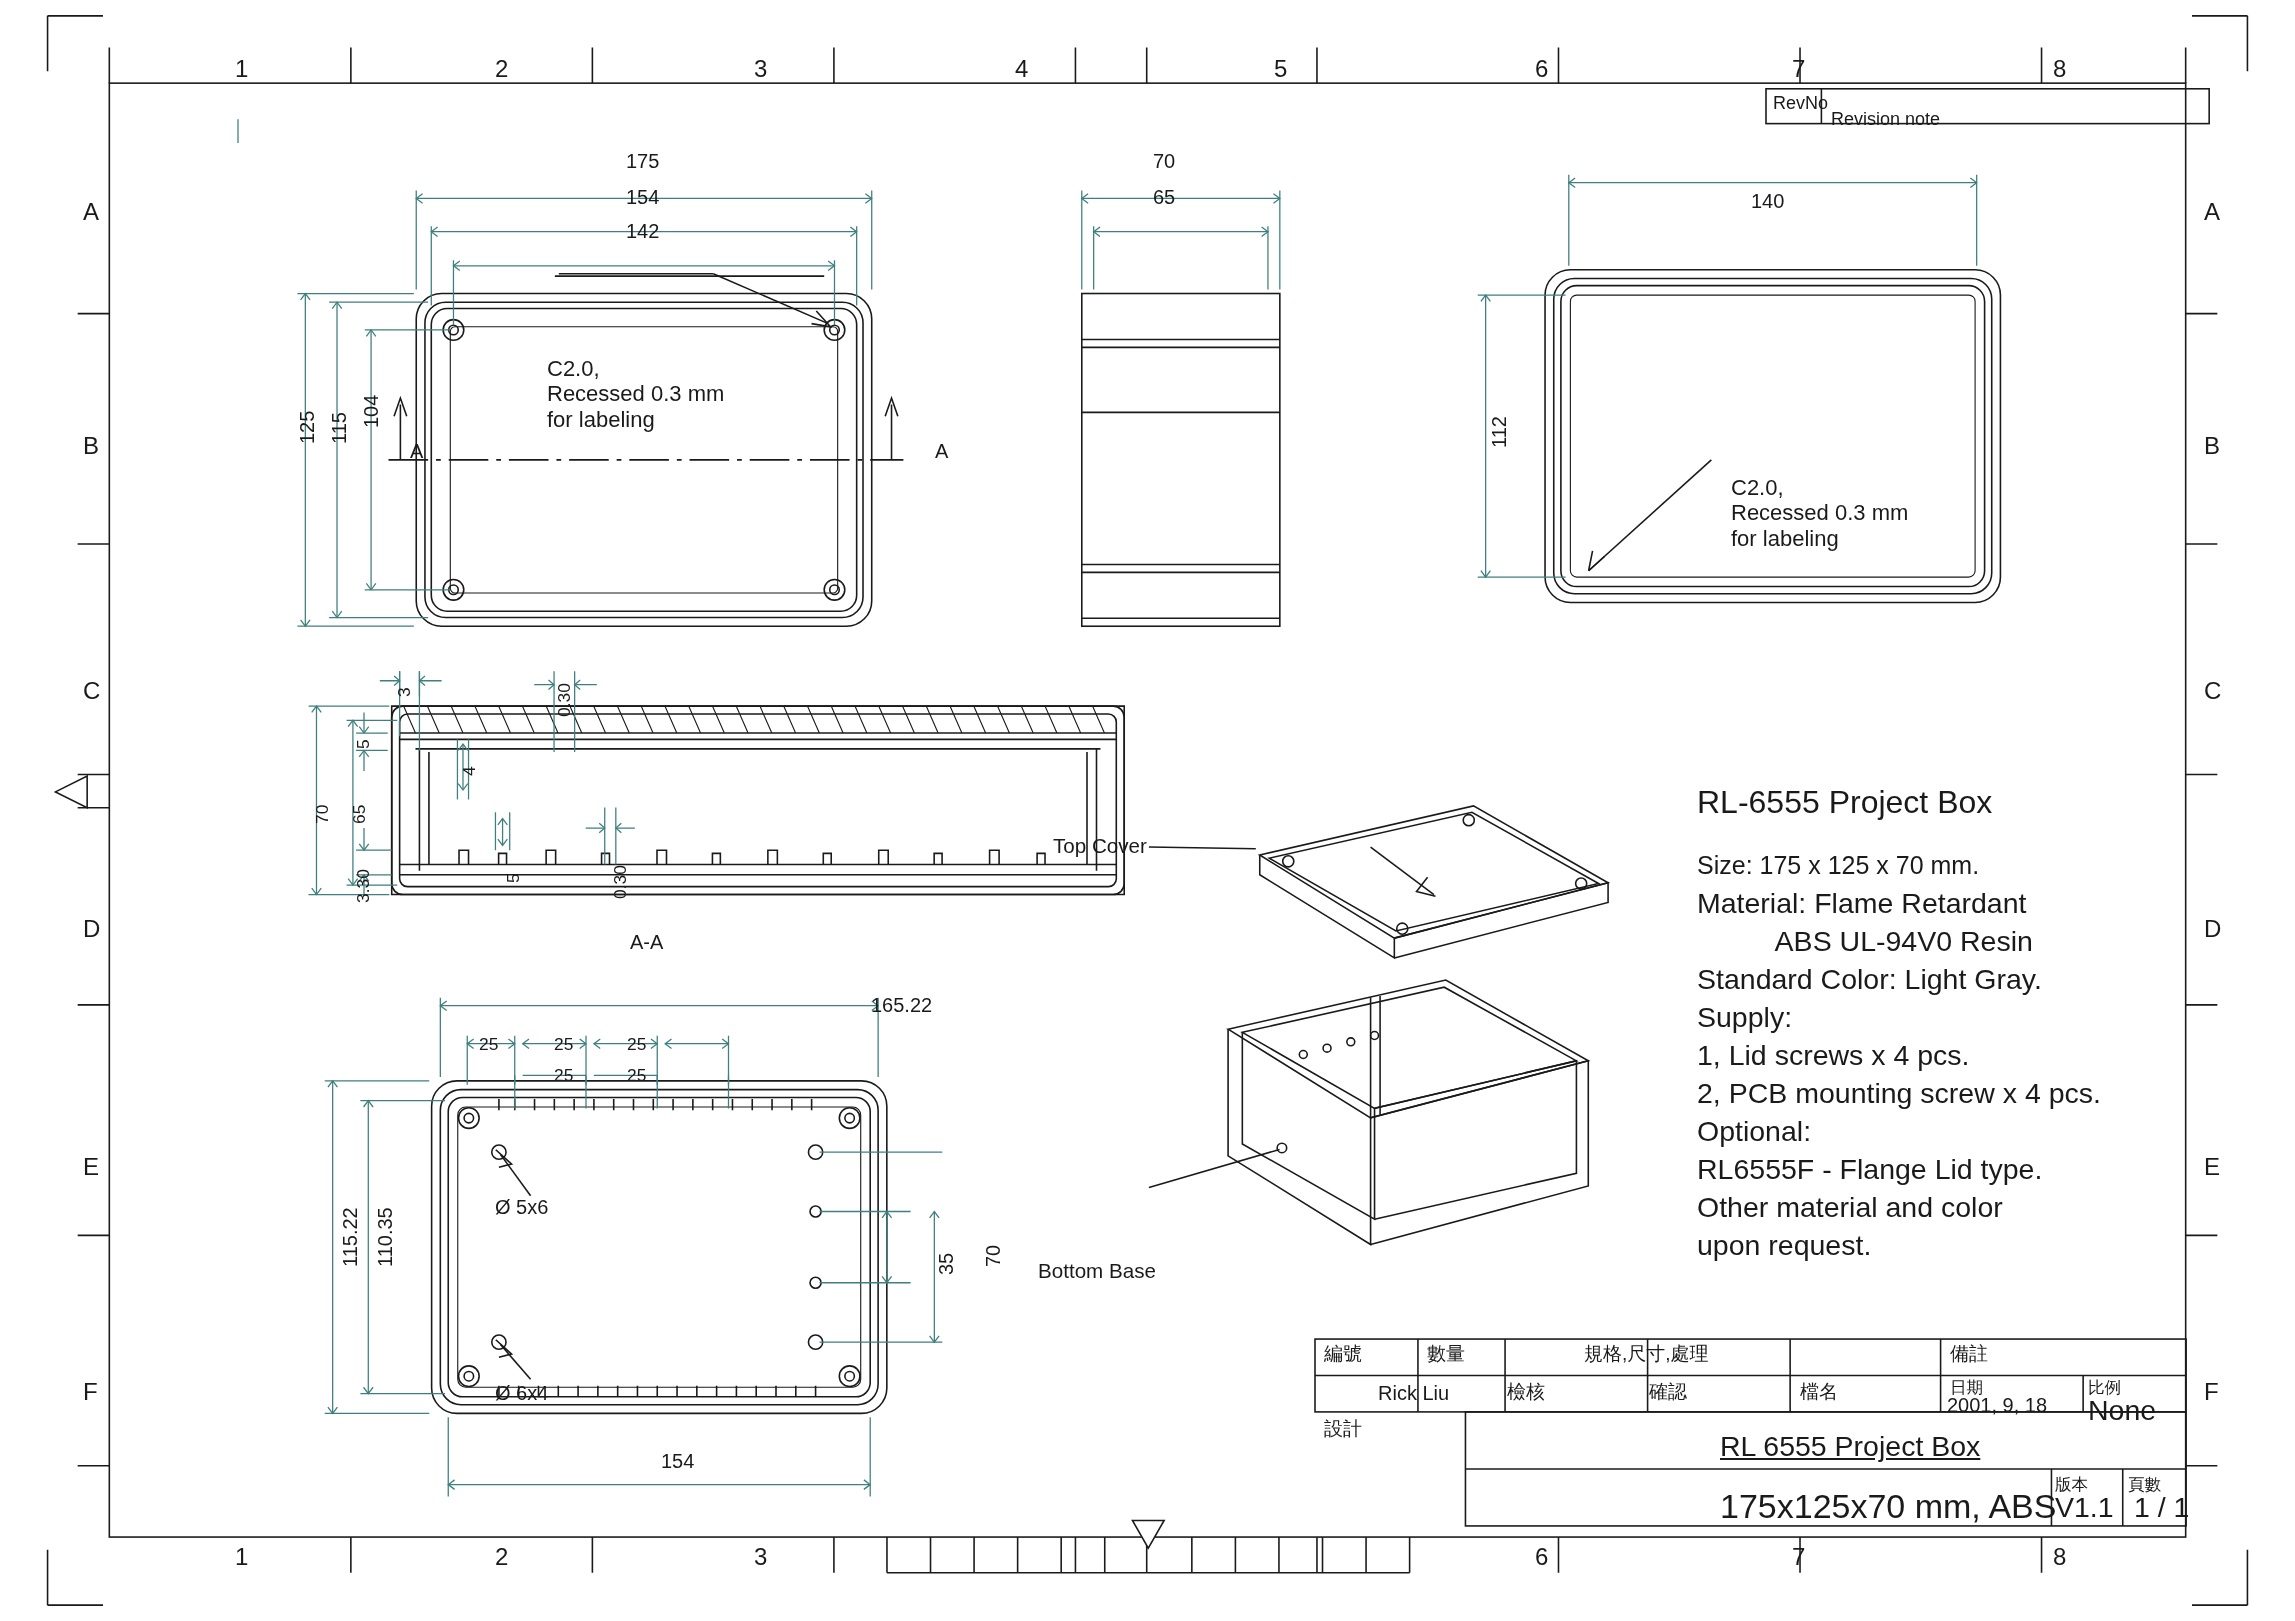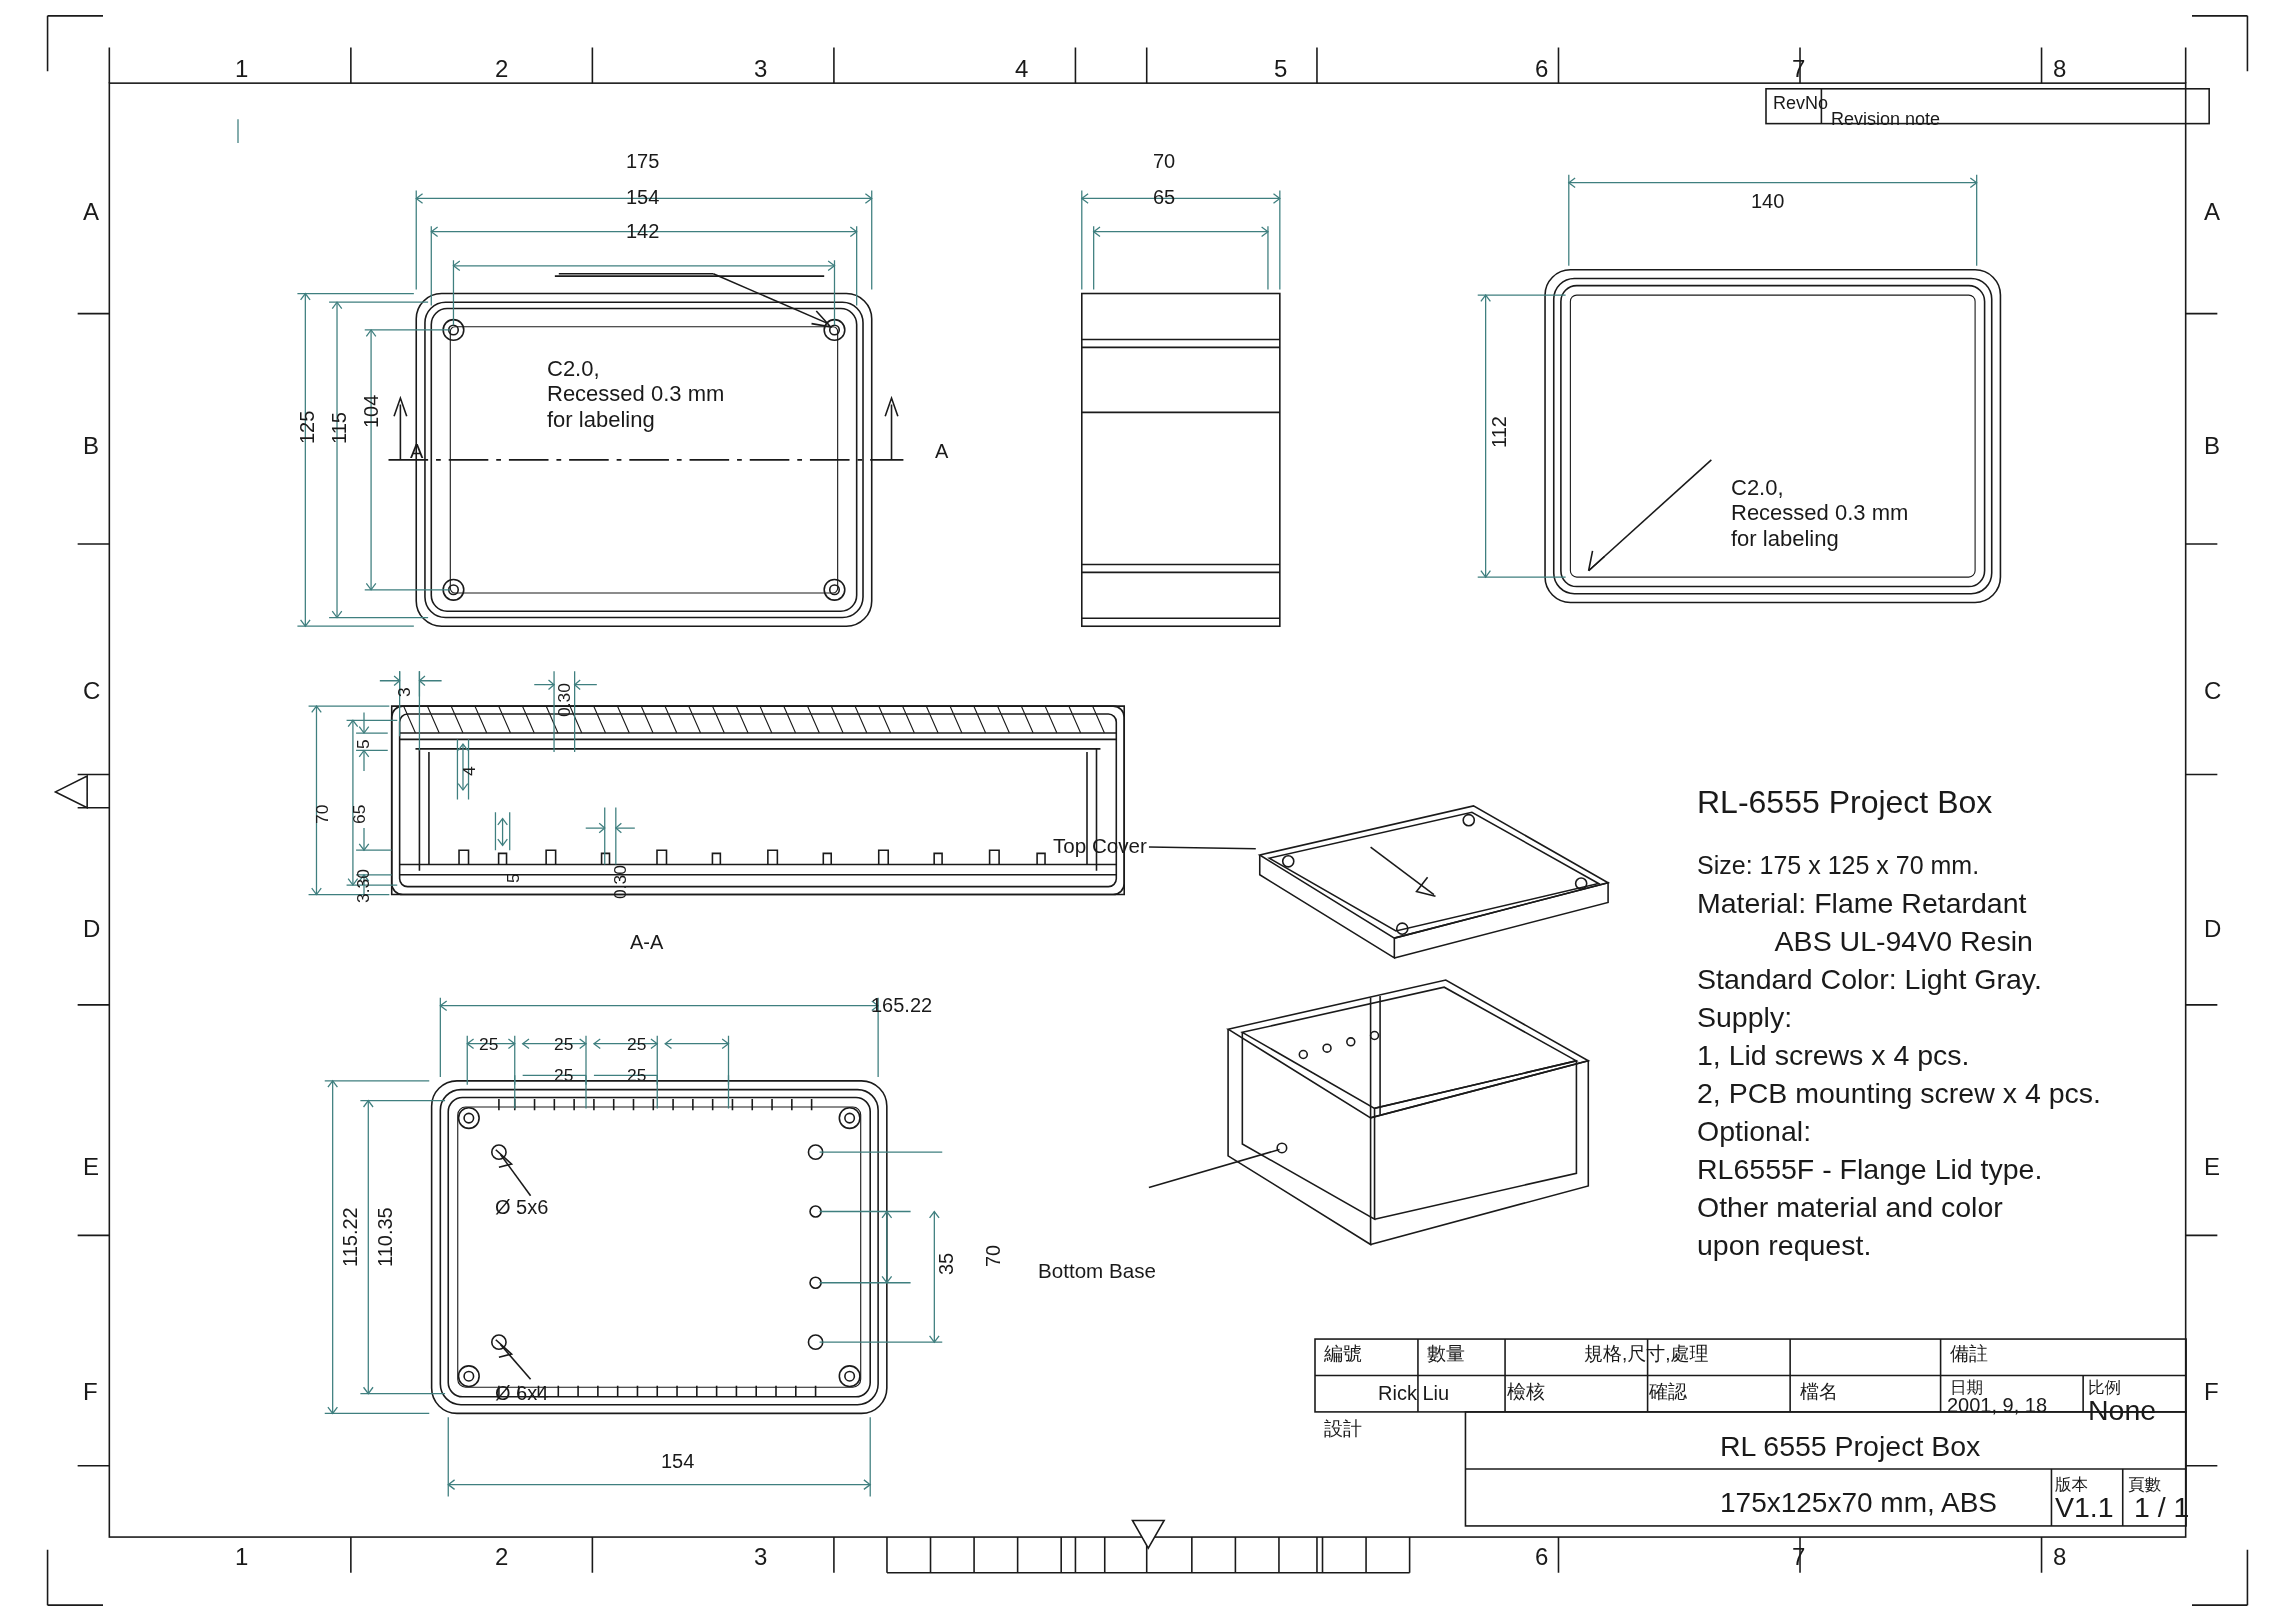--- a/index.html
+++ b/index.html
@@ -431,21 +431,21 @@
   <div class="txt" style="left:1950px;top:1343px;font-size:19px;">備註</div>
   <div class="txt" style="left:1324px;top:1381px;font-size:19px;margin-top:37px;">設計</div>
   <div class="txt" style="left:1378px;top:1382px;font-size:20px;">Rick Liu</div>
   <div class="txt" style="left:1507px;top:1381px;font-size:19px;">檢核</div>
   <div class="txt" style="left:1649px;top:1381px;font-size:19px;">確認</div>
   <div class="txt" style="left:1800px;top:1381px;font-size:19px;">檔名</div>
   <div class="txt" style="left:1950px;top:1378px;font-size:16.6px;">日期</div>
   <div class="txt" style="left:1947px;top:1394px;font-size:20px;">2001, 9, 18</div>
   <div class="txt" style="left:2088px;top:1378px;font-size:16.6px;">比例</div>
   <div class="txt" style="left:2088px;top:1394px;font-size:28.5px;">None</div>
-  <div class="txt" style="left:1720px;top:1430px;font-size:28.5px;">RL 6555 Project Box</div>
-  <div class="txt" style="left:1720px;top:1487px;font-size:28px;">175x125x70 mm, ABS</div>
+  <div class="txt" style="left:1720px;top:1430px;font-size:28.5px;text-decoration:underline;">RL 6555 Project Box</div>
+  <div class="txt" style="left:1720px;top:1487px;font-size:34px;">175x125x70 mm, ABS</div>
   <div class="txt" style="left:2055px;top:1475px;font-size:16.6px;">版本</div>
   <div class="txt" style="left:2055px;top:1491px;font-size:28.5px;">V1.1</div>
   <div class="txt" style="left:2128px;top:1475px;font-size:16.6px;">頁數</div>
   <div class="txt" style="left:2134px;top:1491px;font-size:28.5px;">1 / 1</div>
 
 </div>
 
 
 </body></html>

